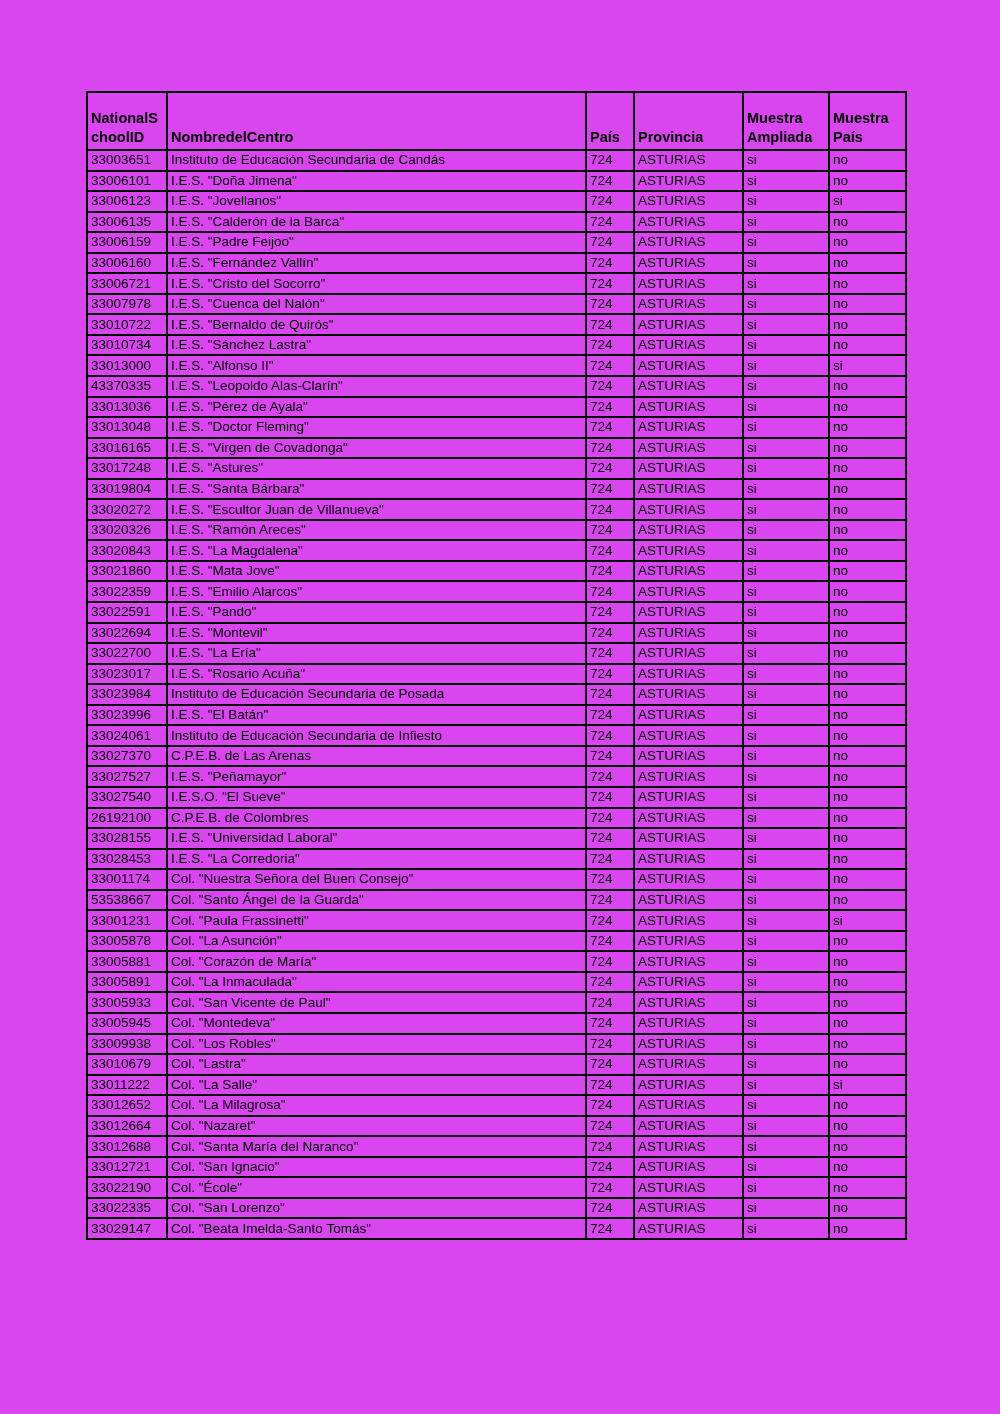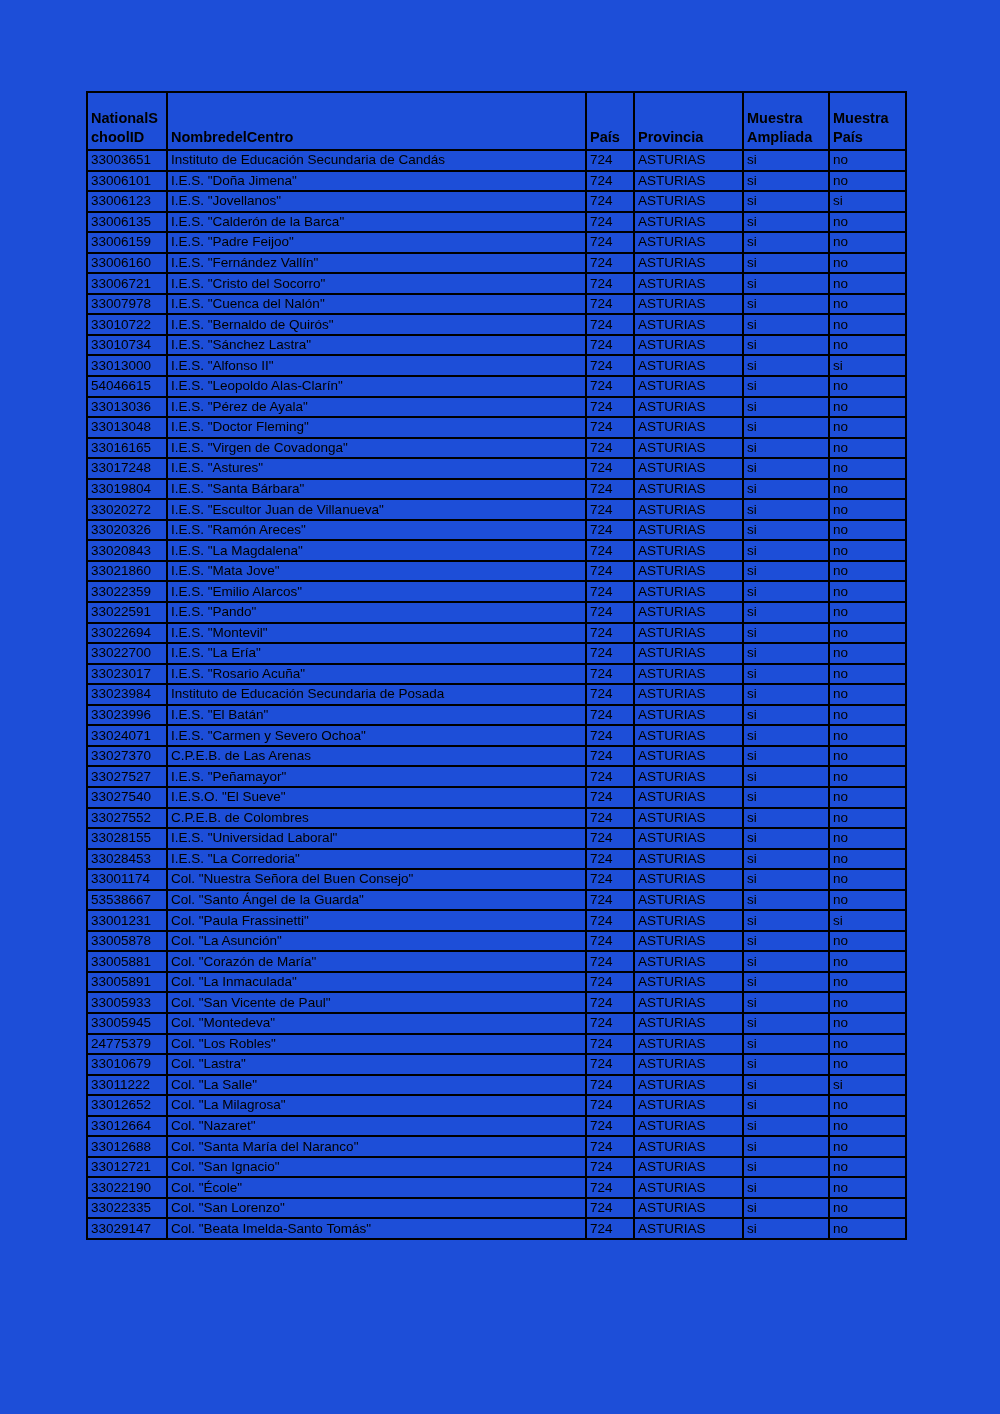--- a/index.html
+++ b/index.html
@@ -7,21 +7,21 @@
     margin: 0;
     padding: 0;
     background: #ffffff;
     font-family: "Liberation Sans", sans-serif;
     color: #000000;
   }
   .page {
     position: relative;
     width: 1000px;
     height: 1414px;
-    background: #1d4ed8;
+    background: #d946ef;
     overflow: hidden;
   }
   table.school-table {
     position: absolute;
     left: 86px;
     top: 91px;
     border-collapse: collapse;
     table-layout: fixed;
     width: 819px;
   }
@@ -158,21 +158,21 @@
         </tr>
         <tr>
           <td>33013000</td>
           <td>I.E.S. "Alfonso II"</td>
           <td>724</td>
           <td>ASTURIAS</td>
           <td>si</td>
           <td>si</td>
         </tr>
         <tr>
-          <td>54046615</td>
+          <td>43370335</td>
           <td>I.E.S. "Leopoldo Alas-Clarín"</td>
           <td>724</td>
           <td>ASTURIAS</td>
           <td>si</td>
           <td>no</td>
         </tr>
         <tr>
           <td>33013036</td>
           <td>I.E.S. "Pérez de Ayala"</td>
           <td>724</td>
@@ -294,22 +294,22 @@
         </tr>
         <tr>
           <td>33023996</td>
           <td>I.E.S. "El Batán"</td>
           <td>724</td>
           <td>ASTURIAS</td>
           <td>si</td>
           <td>no</td>
         </tr>
         <tr>
-          <td>33024071</td>
-          <td>I.E.S. "Carmen y Severo Ochoa"</td>
+          <td>33024061</td>
+          <td>Instituto de Educación Secundaria de Infiesto</td>
           <td>724</td>
           <td>ASTURIAS</td>
           <td>si</td>
           <td>no</td>
         </tr>
         <tr>
           <td>33027370</td>
           <td>C.P.E.B. de Las Arenas</td>
           <td>724</td>
           <td>ASTURIAS</td>
@@ -326,21 +326,21 @@
         </tr>
         <tr>
           <td>33027540</td>
           <td>I.E.S.O. "El Sueve"</td>
           <td>724</td>
           <td>ASTURIAS</td>
           <td>si</td>
           <td>no</td>
         </tr>
         <tr>
-          <td>33027552</td>
+          <td>26192100</td>
           <td>C.P.E.B. de Colombres</td>
           <td>724</td>
           <td>ASTURIAS</td>
           <td>si</td>
           <td>no</td>
         </tr>
         <tr>
           <td>33028155</td>
           <td>I.E.S. "Universidad  Laboral"</td>
           <td>724</td>
@@ -414,21 +414,21 @@
         </tr>
         <tr>
           <td>33005945</td>
           <td>Col. "Montedeva"</td>
           <td>724</td>
           <td>ASTURIAS</td>
           <td>si</td>
           <td>no</td>
         </tr>
         <tr>
-          <td>24775379</td>
+          <td>33009938</td>
           <td>Col. "Los Robles"</td>
           <td>724</td>
           <td>ASTURIAS</td>
           <td>si</td>
           <td>no</td>
         </tr>
         <tr>
           <td>33010679</td>
           <td>Col. "Lastra"</td>
           <td>724</td>

